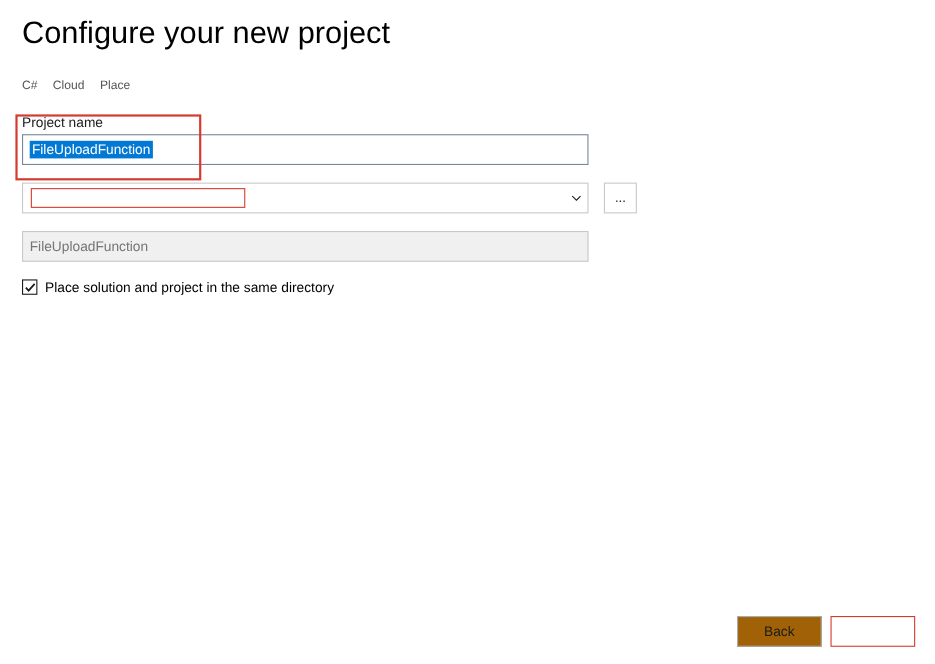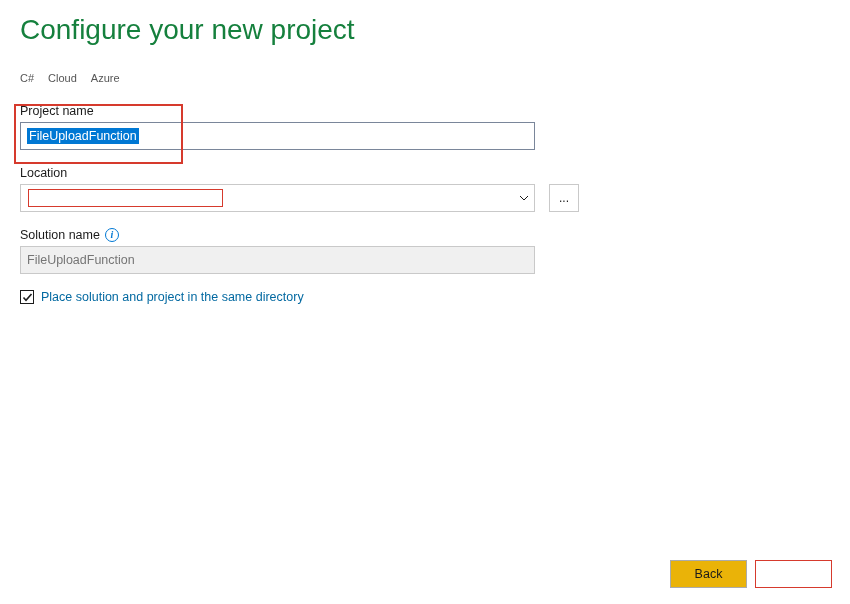--- a/index.html
+++ b/index.html
@@ -16,21 +16,21 @@
       color: #1b1b1b;
       overflow: hidden;
     }
     .content {
       padding: 14px 20px 0 20px;
     }
     .page-title {
       font-size: 28px;
       font-weight: 400;
       margin-bottom: 26px;
-      color: #15803d;
+      color: #000000;
     }
     .subtitle-row {
       display: flex;
       align-items: baseline;
       gap: 18px;
       margin-bottom: 20px;
     }
     .project-type {
       font-size: 17px;
       font-weight: 400;
@@ -150,34 +150,34 @@
       display: flex;
       align-items: center;
       justify-content: center;
       background: #fff;
     }
     .checkbox svg {
       display: block;
     }
     .checkbox-label {
       font-size: 12.5px;
-      color: #0369a1;
+      color: #000000;
     }
     .footer {
       position: absolute;
       bottom: 16px;
       right: 18px;
       display: flex;
       gap: 8px;
     }
     .btn {
       width: 77px;
       height: 28px;
       border: 1px solid #ababab;
-      background: #eab308;
+      background: #a16207;
       font-size: 12.5px;
       font-family: inherit;
       color: #1b1b1b;
       cursor: pointer;
     }
     .btn-primary-outline {
       width: 77px;
       height: 28px;
       border: 1px solid #d63a2d;
       background: #fff;
@@ -197,52 +197,47 @@
 </head>
 <body>
 
 <div class="content">
   <h1 class="page-title">Configure your new project</h1>
 
   <div class="subtitle-row">
     <div class="tags">
       <span class="tag">C#</span>
       <span class="tag">Cloud</span>
-      <span class="tag">Azure</span>
+      <span class="tag">Place</span>
     </div>
   </div>
 
   <div class="field-group">
     <div class="field-label">Project name</div>
     <div class="project-name-input">
       <input type="text" class="text-input" value="FileUploadFunction" style="">
       <span class="selected-text">FileUploadFunction</span>
     </div>
   </div>
 
   <div class="field-group">
-    <div class="field-label">Location</div>
     <div class="location-row">
       <div class="combo">
         <div class="redaction-box"></div>
         <span class="combo-arrow">
           <svg width="8" height="5" viewBox="0 0 8 5">
               <path d="M0 0 L4 4 L8 0" fill="none" stroke="#1b1b1b" stroke-width="1"></path>
             </svg>
         </span>
       </div>
       <div class="browse-btn">...</div>
     </div>
   </div>
 
   <div class="field-group">
-    <div class="field-label">
-      <span>Solution name</span>
-      <span class="info-icon">i</span>
-    </div>
     <input type="text" class="text-input disabled" disabled="" placeholder="FileUploadFunction" style="">
   </div>
 
   <div class="checkbox-row">
     <div class="checkbox">
       <svg width="11" height="11" viewBox="0 0 11 11">
           <path d="M1.5 5.5 L4 8.2 L9.5 2" fill="none" stroke="#1b1b1b" stroke-width="1.6"></path>
         </svg>
     </div>
     <span class="checkbox-label">Place solution and project in the same directory</span>

